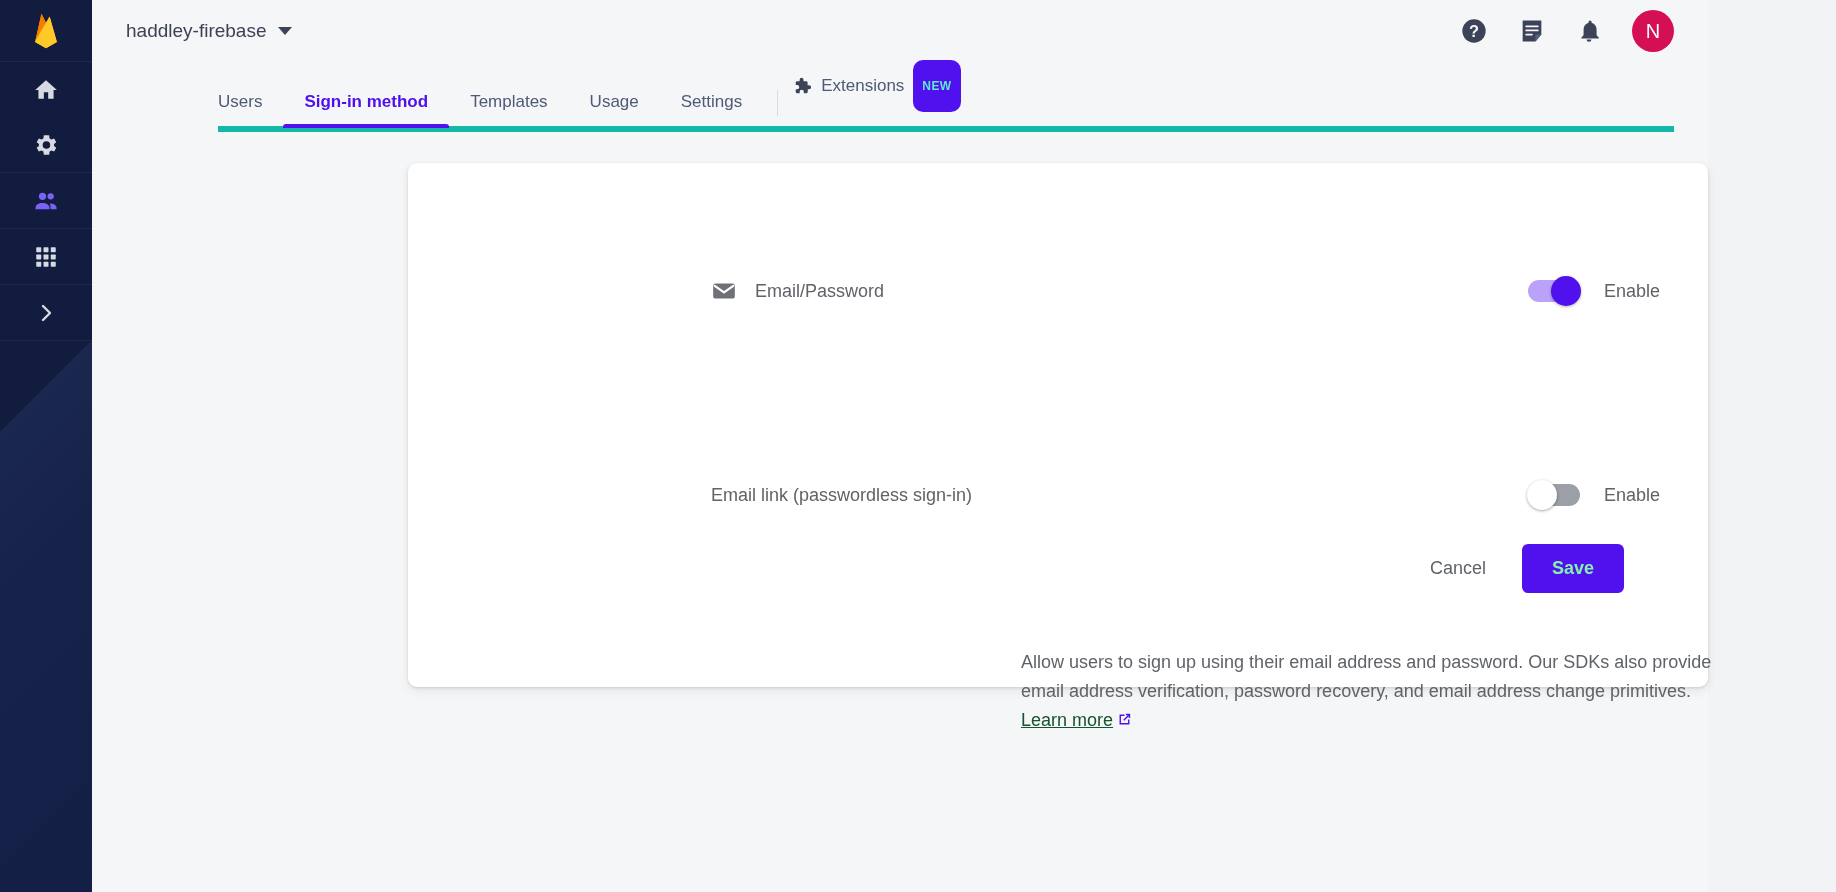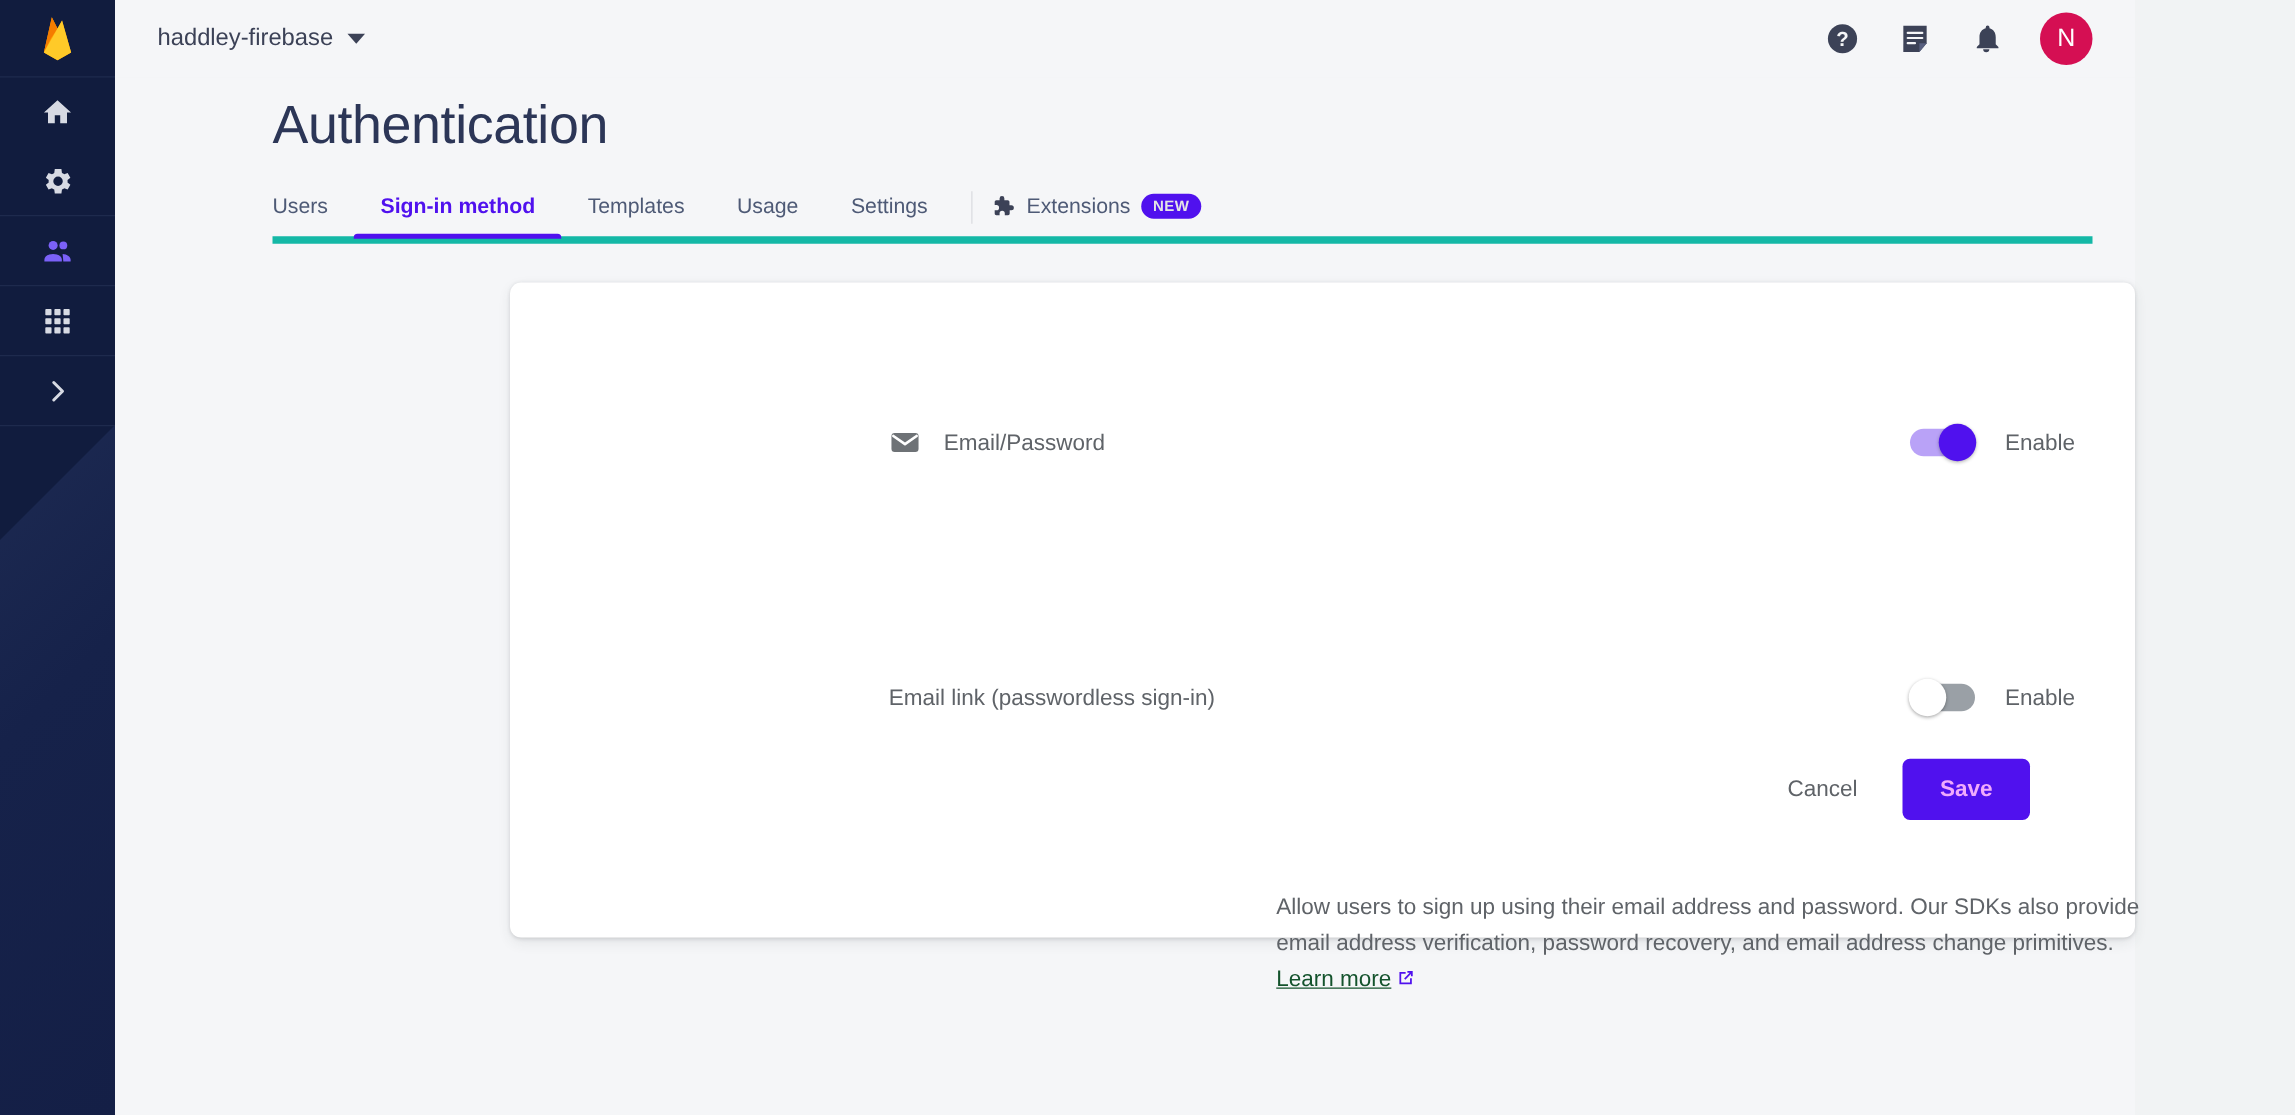--- a/index.html
+++ b/index.html
@@ -93,22 +93,22 @@
   .tab.active { color: #5011ee; font-weight: bold; }
   .tab.active::after {
     content: ""; position: absolute; left: 0; right: 0; bottom: -2px;
     height: 4px; background: #5011ee; border-radius: 3px 3px 0 0;
   }
   .tab-div {
     width: 1px; height: 26px; background: #dadce0; margin: 0 14px 10px 14px;
   }
   .tab.ext { display: flex; align-items: center; gap: 9px; padding-left: 0; }
   .badge-new {
-    background: #5011ee; color: #e5e5e5; font-size: 12px; font-weight: bold;
-    border-radius: 10px; padding: 3px 9px; letter-spacing: 0.4px;
+    background: #5011ee; color: #5eead4; font-size: 12px; font-weight: bold;
+    border-radius: 10px; padding: 19px 9px; letter-spacing: 0.4px;
   }
 
   .section-label {
     margin: 43px 0 0 316px;
     font-size: 17px; color: #3c4257;
   }
 
   .card {
     margin: 31px 0 0 316px;
     width: 1300px; height: 524px;
@@ -155,21 +155,21 @@
   .actions {
     position: absolute; right: 84px; bottom: 94px;
     display: flex; align-items: center; gap: 14px;
   }
   .btn-cancel {
     font-size: 18px; color: #5f6368; background: none; border: none;
     padding: 12px 22px; cursor: pointer; border-radius: 5px;
     font-family: inherit;
   }
   .btn-save {
-    font-size: 18px; color: #f0abfc; background: #5011ee; border: none;
+    font-size: 18px; color: #86efac; background: #5011ee; border: none;
     padding: 14px 30px; border-radius: 6px; cursor: pointer; font-weight: bold;
     font-family: inherit;
   }
 </style>
 </head>
 <body>
 
 <div class="app">
 
   <div class="sidebar">
@@ -260,21 +260,20 @@
           <path d="M12 22a2.3 2.3 0 002.3-2.2H9.7A2.3 2.3 0 0012 22zm7-6v-5.2c0-3.2-1.7-5.8-4.6-6.5v-.7a1.4 1.4 0 00-2.8 0v.7C8.7 5 7 7.6 7 10.8V16l-2 2v1h16v-1z" fill="#3c4257"></path>
         </svg>
         <div class="avatar">
           <span>N</span>
         </div>
       </div>
     </div>
 
     <div class="content">
 
-      <div class="page-title">Authentication</div>
 
       <div class="tabs">
         <div class="tab">Users</div>
         <div class="tab active">Sign-in method</div>
         <div class="tab">Templates</div>
         <div class="tab">Usage</div>
         <div class="tab">Settings</div>
         <div class="tab-div"></div>
         <div class="tab ext">
           <svg width="20" height="20" viewBox="0 0 24 24">

